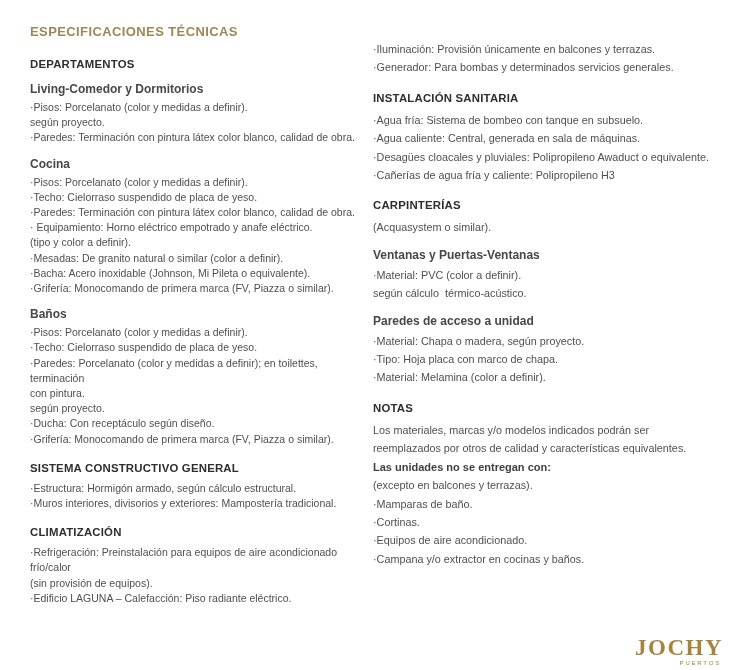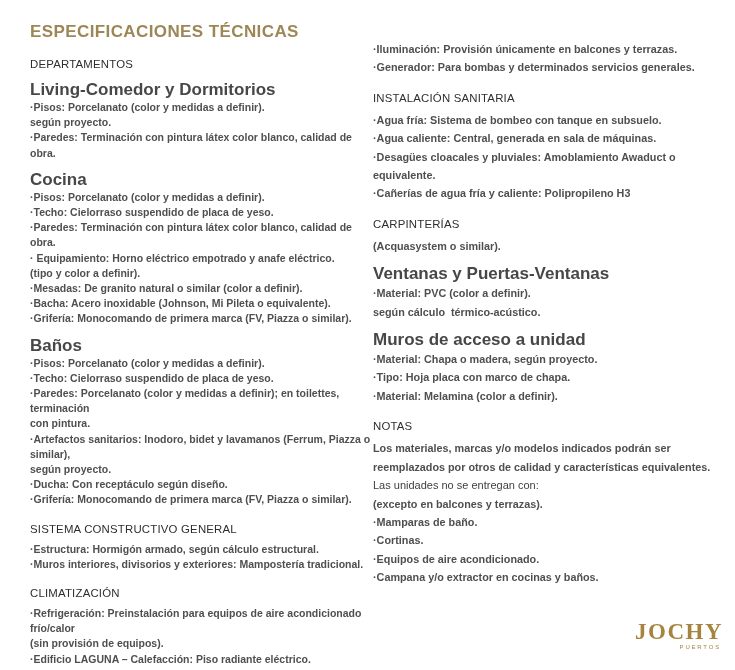--- a/index.html
+++ b/index.html
@@ -23,56 +23,56 @@
     display:flex;
     padding:26px 8px 0 30px;
   }
   .col{width:343px;flex:0 0 343px;}
   .col-right{padding-top:14px;}
   .blk{white-space:pre-wrap;}
   
   .title{
     color:var(--accent);
     font-weight:bold;
-    font-size:17px;
+    font-size:13px;
     letter-spacing:0.4px;
     line-height:12px;
     margin:0 0 20px 0;
   }
   
   .heading{
-    font-weight:normal;
+    font-weight:bold;
     color:var(--heading-text);
     font-size:11.4px;
     letter-spacing:0.2px;
     line-height:13px;
     margin:15px 0 6px 0;
   }
   
   .subheading{
     font-weight:bold;
     color:var(--subheading-text);
-    font-size:17px;
+    font-size:12px;
     line-height:13px;
     margin:12px 0 4px 0;
   }
   
-  .line{font-size:10.5px;line-height:15.2px;font-weight:bold;}
+  .line{font-size:10.5px;line-height:15.2px;}
   .col-right .line{font-size:10.8px;line-height:18.4px;}
   .emphasis{
-    font-weight:normal;
+    font-weight:bold;
     color:#3f3f3f;
     font-size:11px;
     line-height:18.4px;
   }
   
   .logo{
     position:absolute;
     right:12px;
-    bottom:20px;
+    bottom:4px;
     text-align:right;
   }
   .logo-brand{
     font-family:"Liberation Serif",serif;
     font-weight:bold;
     font-size:23px;
     line-height:22px;
     letter-spacing:1.5px;
     color:var(--gold);
   }
@@ -103,46 +103,45 @@
       <div class="blk line">· Equipamiento: Horno eléctrico empotrado y anafe eléctrico.</div>
       <div class="blk line">(tipo y color a definir).</div>
       <div class="blk line">·Mesadas: De granito natural o similar (color a definir).</div>
       <div class="blk line">·Bacha: Acero inoxidable (Johnson, Mi Pileta o equivalente).</div>
       <div class="blk line">·Grifería: Monocomando de primera marca (FV, Piazza o similar).</div>
       <div class="blk subheading">Baños</div>
       <div class="blk line">·Pisos: Porcelanato (color y medidas a definir).</div>
       <div class="blk line">·Techo: Cielorraso suspendido de placa de yeso.</div>
       <div class="blk line">·Paredes: Porcelanato (color y medidas a definir); en toilettes, terminación</div>
       <div class="blk line">con pintura.</div>
-      <div class="blk line">·Artefactos sanitarios: Inodoro, bidet y lavamanos (Ferrum, Piazza o similar),</div>
       <div class="blk line">según proyecto.</div>
       <div class="blk line">·Ducha: Con receptáculo según diseño.</div>
       <div class="blk line">·Grifería: Monocomando de primera marca (FV, Piazza o similar).</div>
       <div class="blk heading">SISTEMA CONSTRUCTIVO GENERAL</div>
       <div class="blk line">·Estructura: Hormigón armado, según cálculo estructural.</div>
       <div class="blk line">·Muros interiores, divisorios y exteriores: Mampostería tradicional.</div>
       <div class="blk heading">CLIMATIZACIÓN</div>
       <div class="blk line">·Refrigeración: Preinstalación para equipos de aire acondicionado frío/calor</div>
       <div class="blk line">(sin provisión de equipos).</div>
       <div class="blk line">·Edificio LAGUNA – Calefacción: Piso radiante eléctrico.</div>
     </div>
   <div class="col col-right">
       <div class="blk line">·Iluminación: Provisión únicamente en balcones y terrazas.</div>
       <div class="blk line">·Generador: Para bombas y determinados servicios generales.</div>
       <div class="blk heading">INSTALACIÓN SANITARIA</div>
       <div class="blk line">·Agua fría: Sistema de bombeo con tanque en subsuelo.</div>
       <div class="blk line">·Agua caliente: Central, generada en sala de máquinas.</div>
-      <div class="blk line">·Desagües cloacales y pluviales: Amoblamiento Awaduct o equivalente.</div>
+      <div class="blk line">·Desagües cloacales y pluviales: Polipropileno Awaduct o equivalente.</div>
       <div class="blk line">·Cañerías de agua fría y caliente: Polipropileno H3</div>
       <div class="blk heading">CARPINTERÍAS</div>
       <div class="blk line">(Acquasystem o similar).</div>
       <div class="blk subheading">Ventanas y Puertas-Ventanas</div>
       <div class="blk line">·Material: PVC (color a definir).</div>
       <div class="blk line">según cálculo  térmico-acústico.</div>
-      <div class="blk subheading">Muros de acceso a unidad</div>
+      <div class="blk subheading">Paredes de acceso a unidad</div>
       <div class="blk line">·Material: Chapa o madera, según proyecto.</div>
       <div class="blk line">·Tipo: Hoja placa con marco de chapa.</div>
       <div class="blk line">·Material: Melamina (color a definir).</div>
       <div class="blk heading">NOTAS</div>
       <div class="blk line">Los materiales, marcas y/o modelos indicados podrán ser</div>
       <div class="blk line">reemplazados por otros de calidad y características equivalentes.</div>
       <div class="blk emphasis">Las unidades no se entregan con:</div>
       <div class="blk line">(excepto en balcones y terrazas).</div>
       <div class="blk line">·Mamparas de baño.</div>
       <div class="blk line">·Cortinas.</div>

